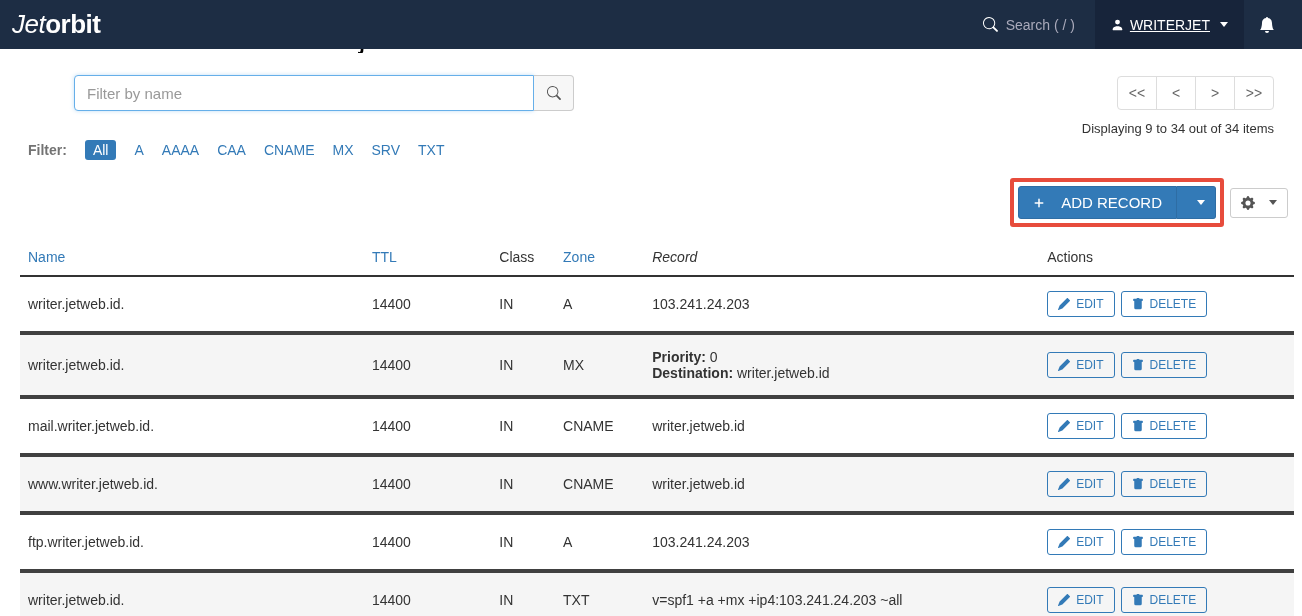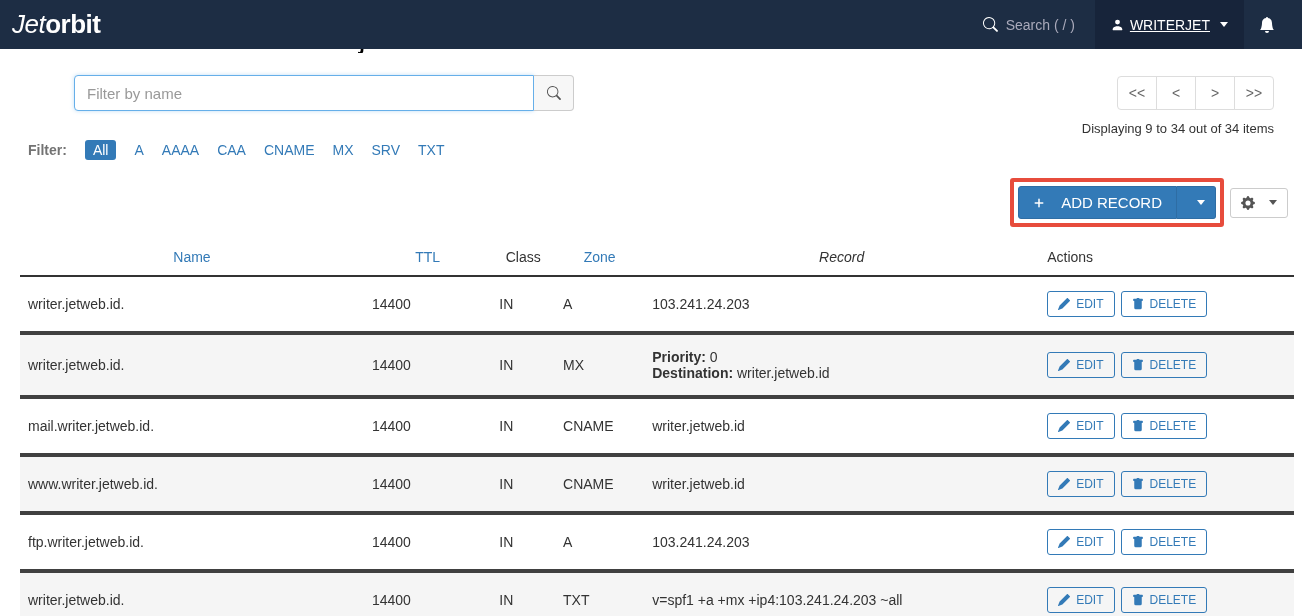--- a/index.html
+++ b/index.html
@@ -44,21 +44,21 @@
 
   
   .addrec-row { padding: 10px 14px 12px 28px; display: flex; justify-content: flex-end; align-items: center; gap: 6px; }
   .highlight-box { border: 4px solid #e74c3c; padding: 4px; border-radius: 3px; display: flex; }
   .btn-add { background: #337ab7; color: #fff; border: 1px solid #2e6da4; border-radius: 3px 0 0 3px; padding: 7px 14px; display: flex; align-items: center; gap: 16px; cursor: pointer; font-size: 15px; justify-content: center; }
   .btn-add-drop { background: #337ab7; color: #fff; border: 1px solid #2e6da4; border-left: 0; border-radius: 0 3px 3px 0; padding: 7px 10px; display: flex; align-items: center; cursor: pointer; }
   .btn-gear { border: 1px solid #ccc; background: #fff; padding: 7px 10px; border-radius: 3px; display: flex; align-items: center; gap: 4px; cursor: pointer; }
 
   
   table { width: calc(100% - 28px); margin-left: 20px; border-collapse: collapse; }
-  thead th { text-align: center; padding: 10px 8px; border-bottom: 2px solid #333; font-weight: 400; font-size: 14px; }
+  thead th { text-align: left; padding: 10px 8px; border-bottom: 2px solid #333; font-weight: 400; font-size: 14px; }
   thead th.sortable { color: #337ab7; cursor: pointer; }
   tbody tr { border-bottom: 4px solid #404040; }
   tbody tr.alt { background: #f5f5f5; }
   tbody td { padding: 14px 8px; vertical-align: middle; font-size: 14px; color: #333; }
   .col-name { width: 27%; }
   .col-ttl { width: 10%; }
   .col-class { width: 5%; }
   .col-type { width: 7%; }
   .col-rec { width: 31%; font-style: italic; }
   .col-act { width: 20%; text-align: left; }

